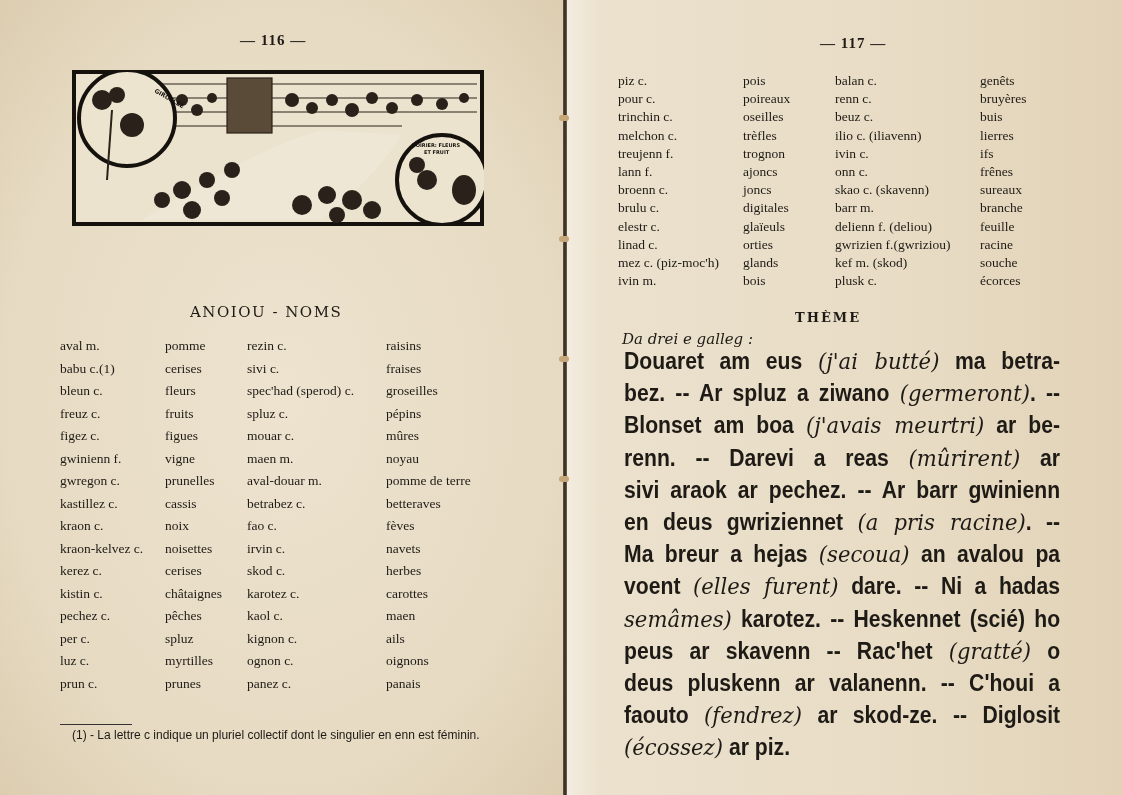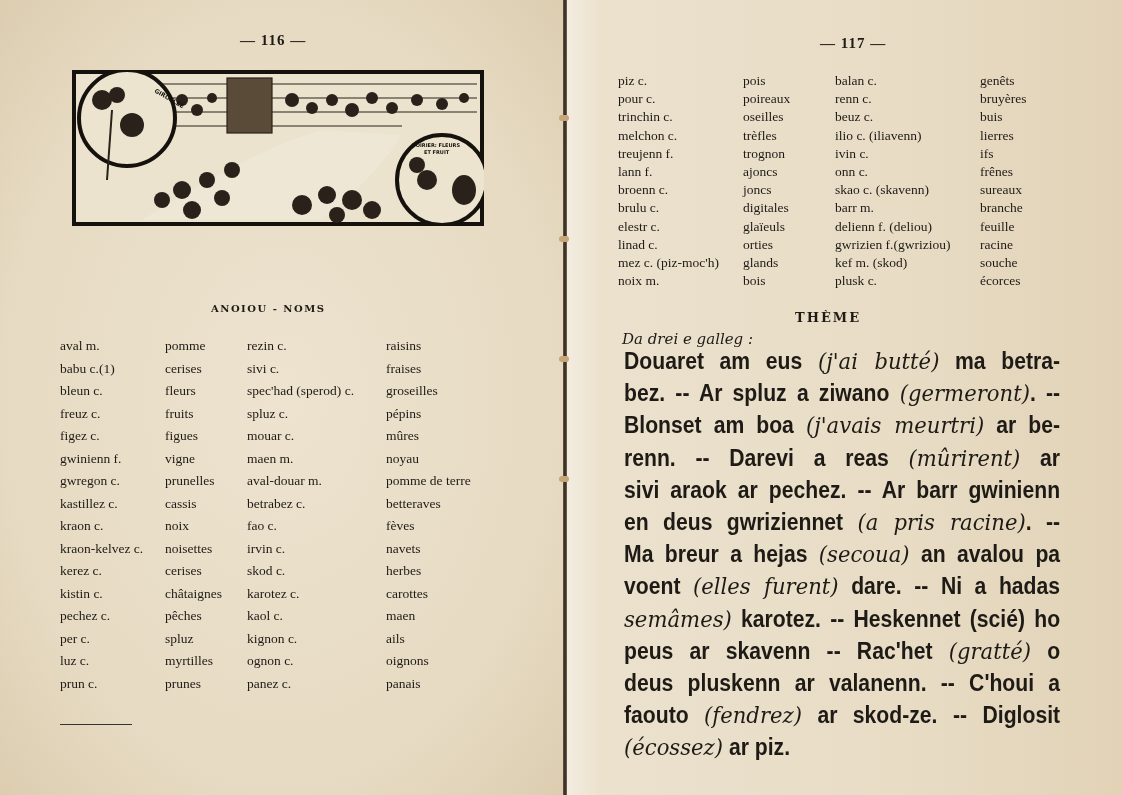--- a/index.html
+++ b/index.html
@@ -26,22 +26,22 @@
   #folio-right { left:820px; top:35px; }
 
   
   .illus { position:absolute; left:72px; top:70px; width:412px; height:156px; }
 
   .title {
     position:absolute; left:88px; top:253px; font-size:25px; font-weight:bold;
     font-family:"DejaVu Serif", serif; letter-spacing:0.3px;
   }
   .subhead {
-    position:absolute; left:190px; top:303px; font-size:10px; font-weight:bold;
-    letter-spacing:1.5px; font-family:"DejaVu Serif", serif;margin-left:21px;
+    position:absolute; left:190px; top:303px; font-size:15px; font-weight:normal;
+    letter-spacing:1.5px; font-family:"DejaVu Serif", serif;
   }
   .vocab { position:absolute; font-size:13.5px; }
   .vocab .row { position:absolute; left:0; white-space:nowrap; height:22px; }
   .vocab .c { position:absolute; top:0; white-space:nowrap; }
   .fr { }
   #vocab-left .c0 { left:0; } #vocab-left .c1 { left:105px; }
   #vocab-left .c2 { left:187px; } #vocab-left .c3 { left:326px; }
   #vocab-right .c0 { left:0; } #vocab-right .c1 { left:125px; }
   #vocab-right .c2 { left:217px; } #vocab-right .c3 { left:362px; }
 
@@ -216,20 +216,23 @@
       </div>
       <div class="row" style="top: 337.5px;">
         <span class="c c0">prun  c.</span>
         <span class="c c1 fr">prunes</span>
         <span class="c c2">panez  c.</span>
         <span class="c c3 fr">panais</span>
       </div>
     </div>
 
   <div class="footnote-rule"></div>
+  <div class="footnote">
+    <span class="fn-text">(1) - La lettre c indique un pluriel collectif dont le singulier en enn est féminin.</span>
+  </div>
 </div>
 
 <div class="page" id="page-right">
 </div>
 <div class="spine"></div>
 <div class="stitch" style="top:115px"></div>
 <div class="stitch" style="top:236px"></div>
 <div class="stitch" style="top:356px"></div>
 <div class="stitch" style="top:476px"></div>
 
@@ -295,21 +298,21 @@
       <span class="c c2">gwrizien f.(gwriziou)</span>
       <span class="c c3 fr">racine</span>
     </div>
     <div class="row" style="top: 182px;">
       <span class="c c0">mez c. (piz-moc'h)</span>
       <span class="c c1 fr">glands</span>
       <span class="c c2">kef  m. (skod)</span>
       <span class="c c3 fr">souche</span>
     </div>
     <div class="row" style="top: 200.2px;">
-      <span class="c c0">noix  m.</span>
+      <span class="c c0">ivin  m.</span>
       <span class="c c1 fr">bois</span>
       <span class="c c2">plusk  c.</span>
       <span class="c c3 fr">écorces</span>
     </div>
   </div>
 <div class="theme-head">THÈME</div>
 <div class="instruction">Da drei e galleg :</div>
 <div class="exercise" id="exercise">
     <span class="line"><span>Douaret am eus </span><i>(j'ai butté)</i><span> ma betra-</span></span>
     <span class="line"><span>bez. -- Ar spluz a ziwano </span><i>(germeront)</i><span>. --</span></span>

